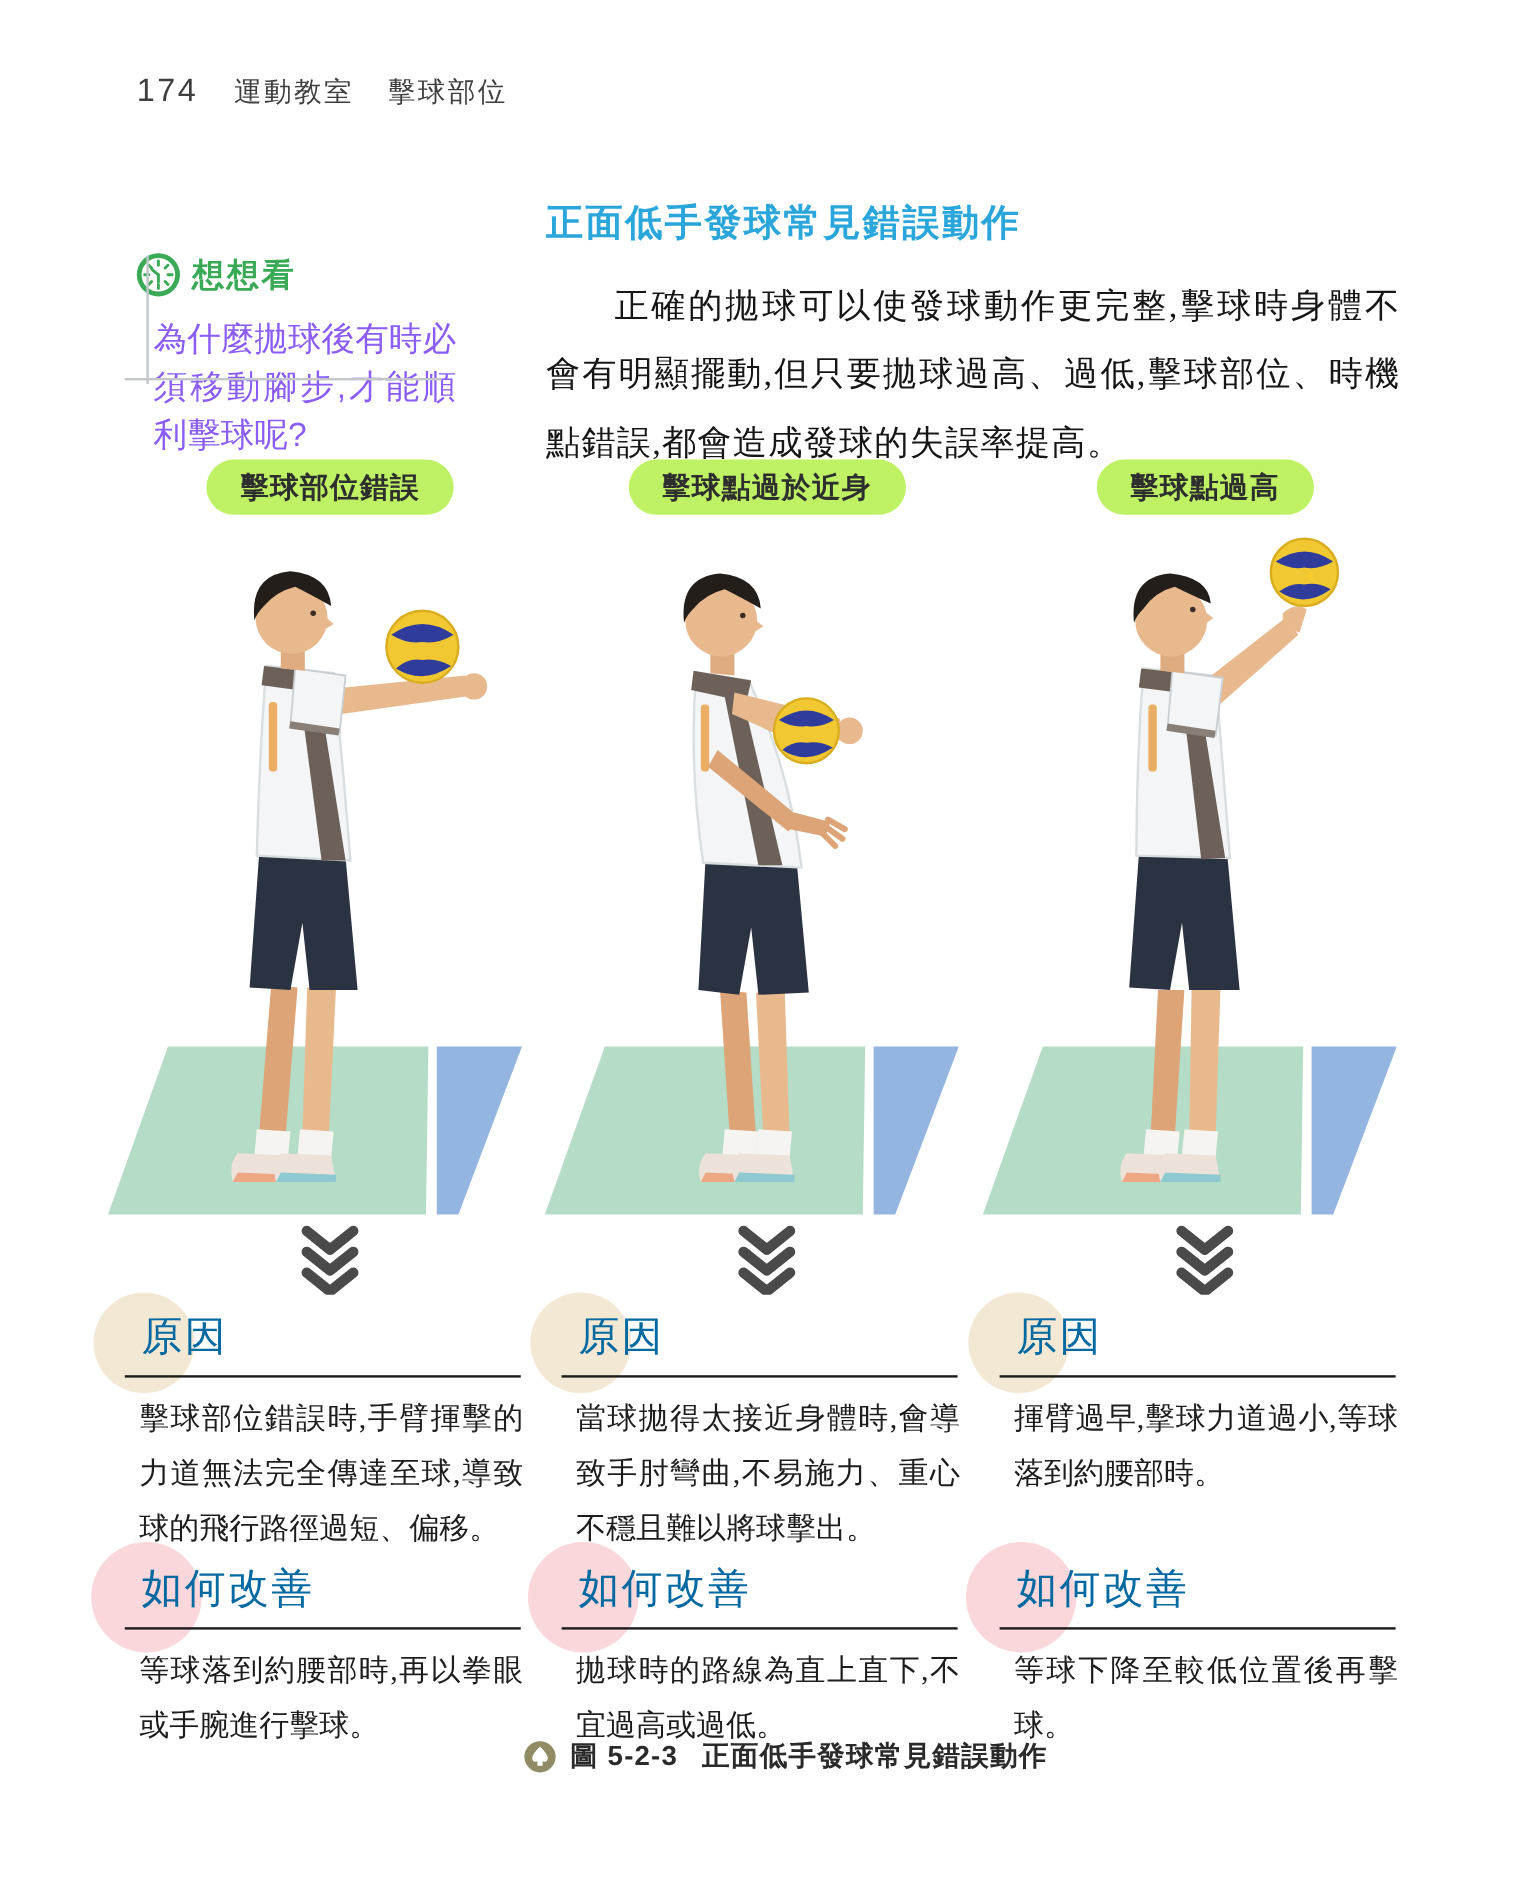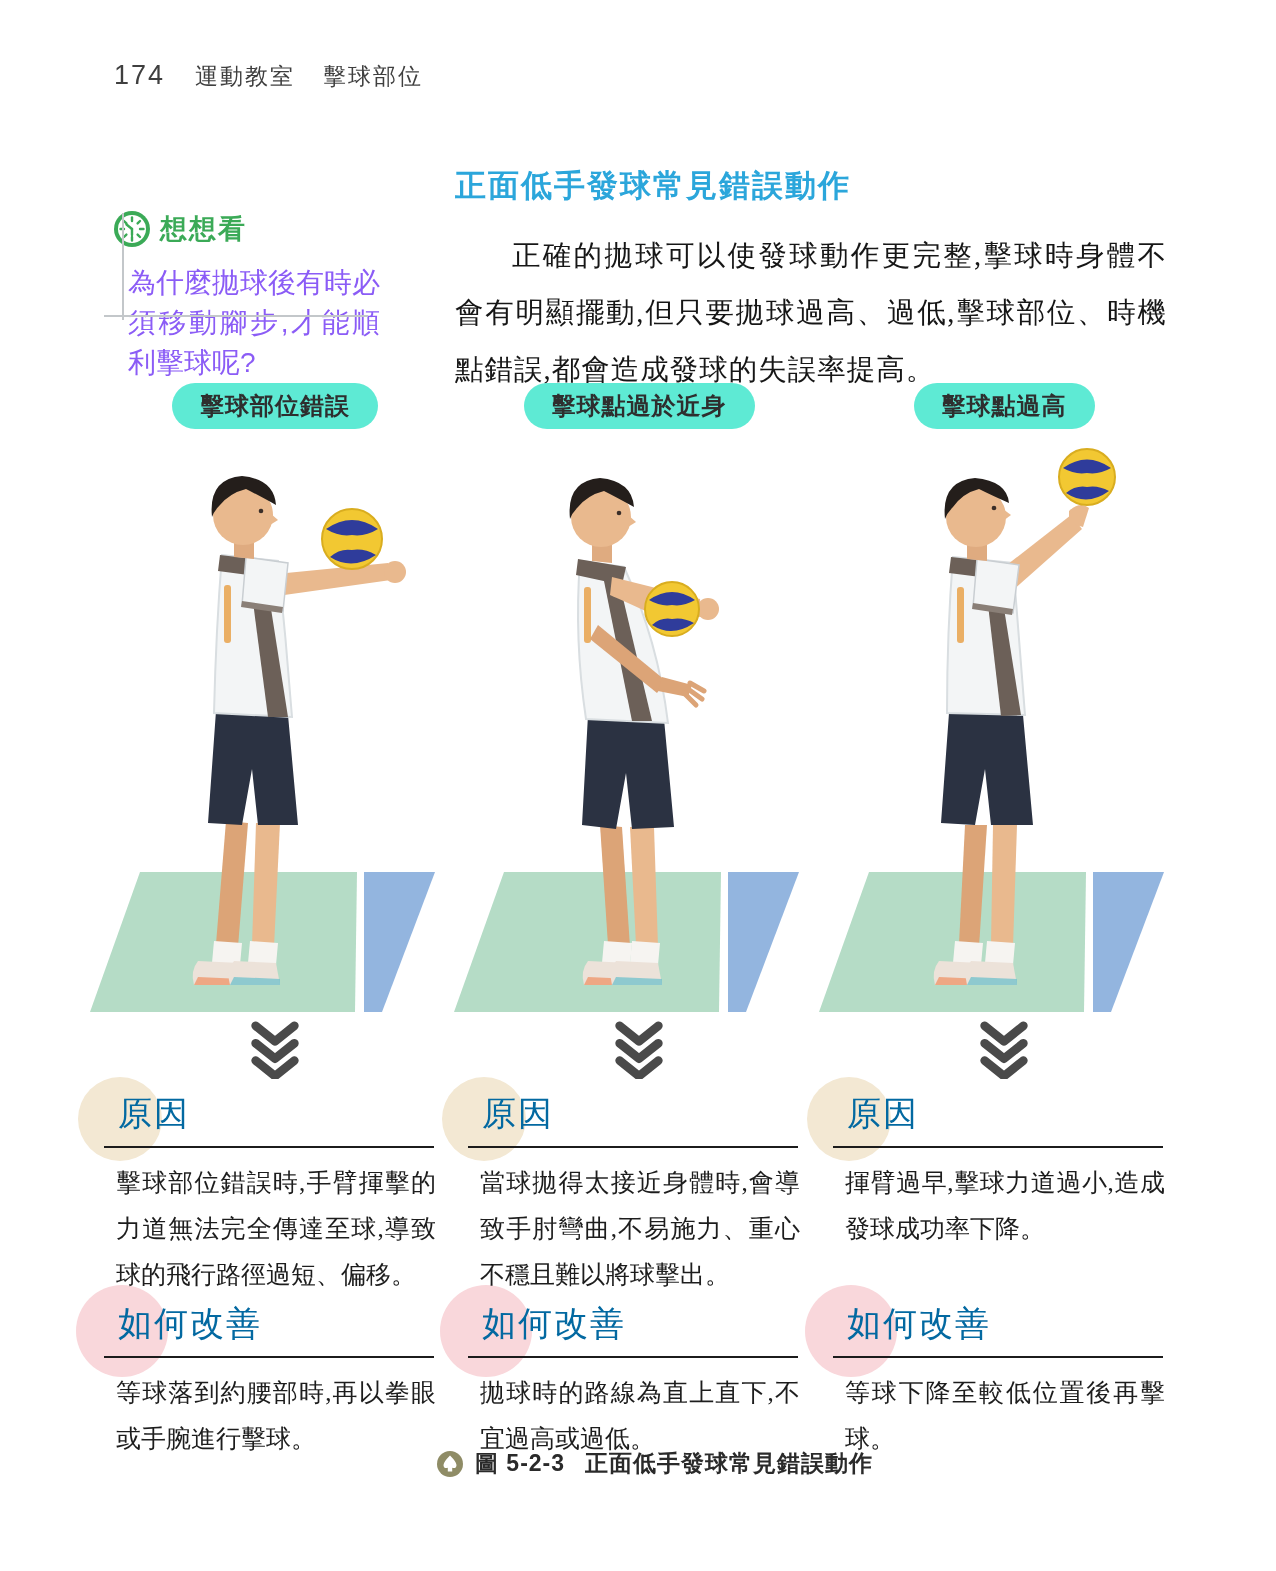--- a/index.html
+++ b/index.html
@@ -19,21 +19,21 @@
   .tb-vline{position:absolute; left:10px; top:50px; width:2px; height:107px; background:#c3c7ca;}
   .tb-hline{position:absolute; left:-8px; top:152px; width:264px; height:2px; background:#c3c7ca;}
   
   .intro-wrap{position:absolute; left:455px; top:165px; width:712px;}
   .sec-title{margin:0; font-size:31px; font-weight:bold; color:#2BA6DB; letter-spacing:2px;}
   .sec-intro{margin:20px 0 0 0; font-size:28.5px; line-height:57px; color:#161616;
     text-align:justify; text-indent:2em; font-family:"Liberation Serif", serif; letter-spacing:1px;}
   
   .col{position:absolute; top:383px; width:322px;}
   .col.c1{left:114px}.col.c2{left:478px}.col.c3{left:843px}
-  .pill{margin:0 auto; width:fit-content; background:#5eead4; border-radius:24px;
+  .pill{margin:0 auto; width:fit-content; background:#bef264; border-radius:24px;
     padding:7px 28px; font-size:24px; font-weight:bold; color:#2e2e2e; letter-spacing:1px;}
   .photo{position:relative; height:588px;}
   .scene{position:absolute; left:-24px; top:0;}
   .divider{display:flex; justify-content:center; margin-top:4px; height:58px;}
   .blk{position:relative; margin-top:12px;}
   .blk.cause{height:198px;}
   .deco{position:absolute; border-radius:50%; z-index:0;}
   .cause .deco{left:-36px; top:-14px; width:84px; height:84px; background:#F3E8D3;}
   .fix .deco{left:-38px; top:-16px; width:92px; height:92px; background:#F9D7DB;}
   .blk h3{position:relative; z-index:1; margin:0 0 0 4px; font-size:34px; font-weight:normal; color:#0369a1; letter-spacing:2px;}
@@ -266,21 +266,21 @@
           <path d="M8,5 L28,21 L48,5"></path>
             <path d="M8,23 L28,39 L48,23"></path>
             <path d="M8,41 L28,57 L48,41"></path>
         </g>
       </svg>
     </div>
     <div class="blk cause">
       <span class="deco"></span>
       <h3>原因</h3>
       <div class="rule"></div>
-      <p>揮臂過早,擊球力道過小,造成發球成功率下降。</p>
+      <p>揮臂過早,擊球力道過小,等球落到約腰部時。</p>
     </div>
     <div class="blk fix">
       <span class="deco"></span>
       <h3>如何改善</h3>
       <div class="rule"></div>
       <p>等球下降至較低位置後再擊球。</p>
     </div>
   </div>
 
   <div class="caption">

